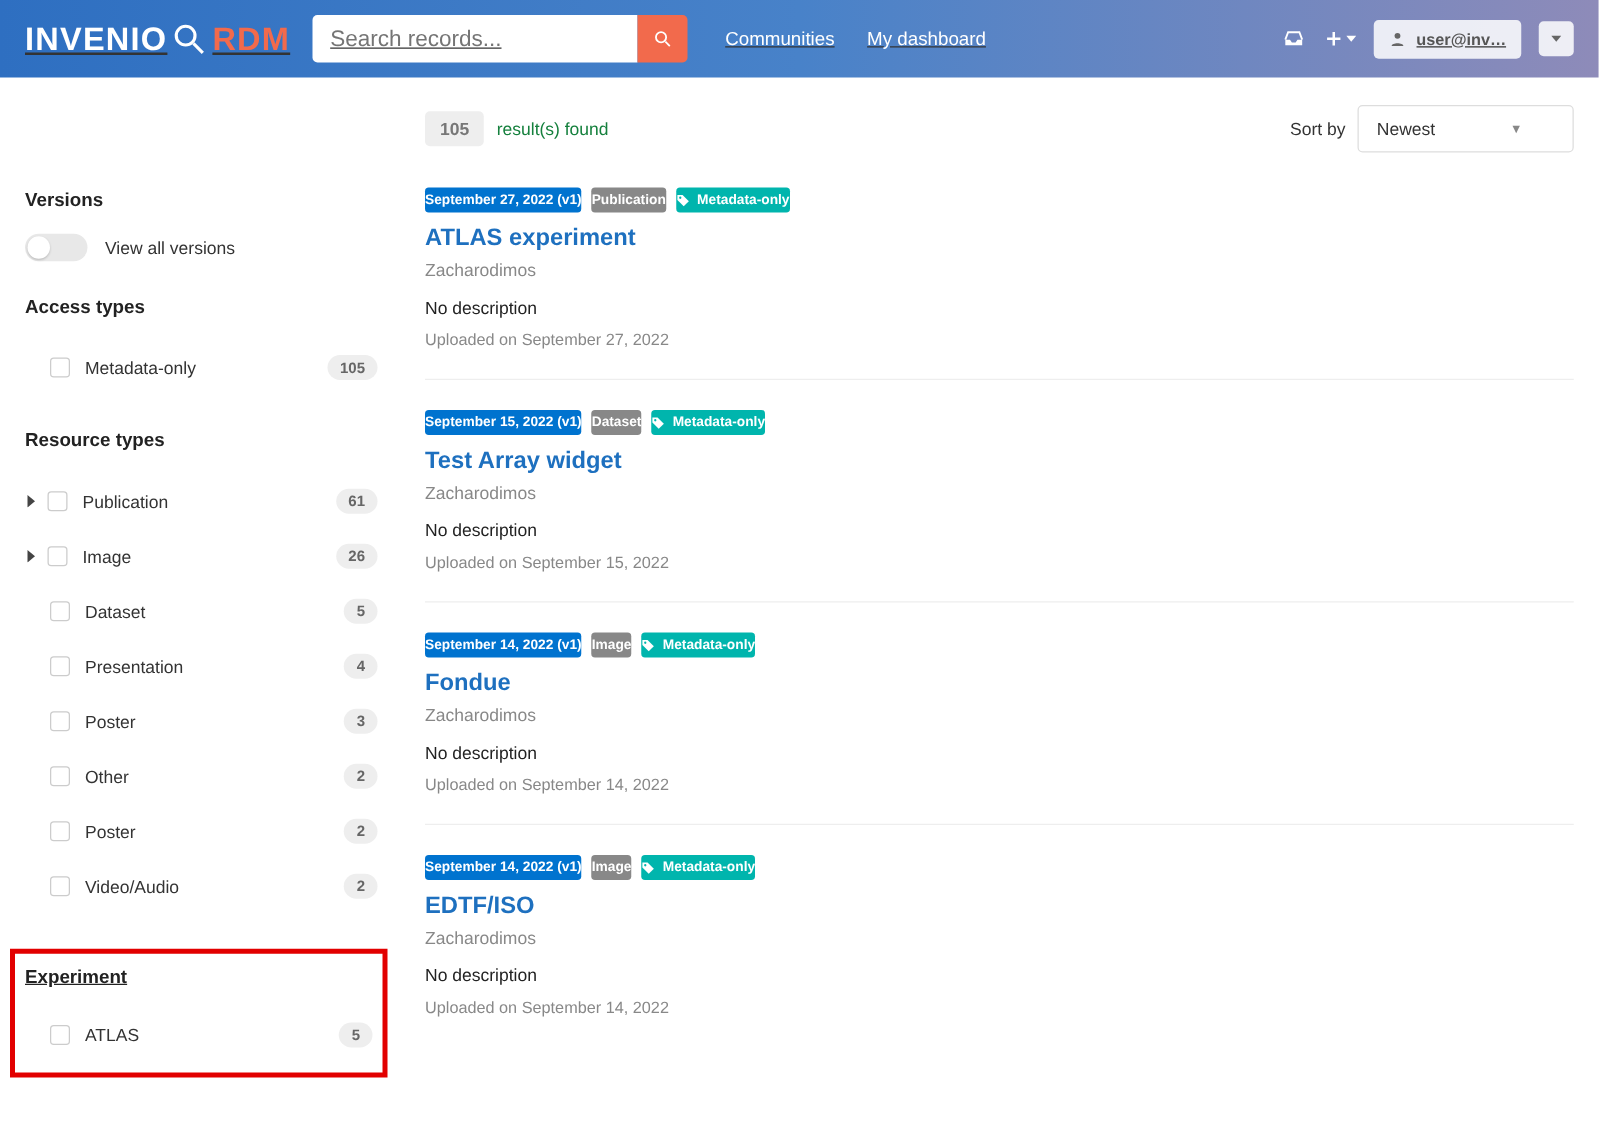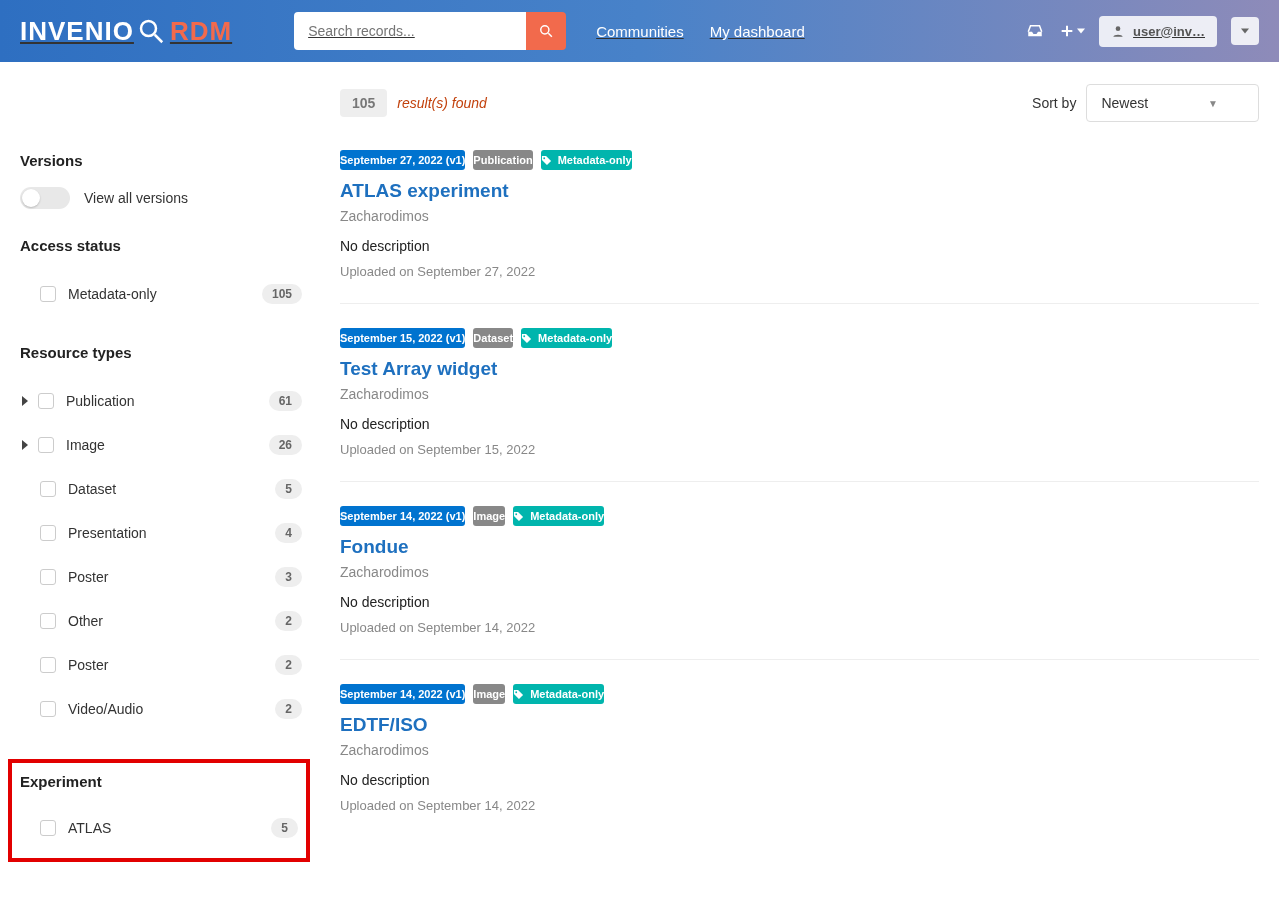--- a/index.html
+++ b/index.html
@@ -2,21 +2,21 @@
 <html><head>
 <meta charset="utf-8">
 <style>
 * { box-sizing: border-box; margin: 0; padding: 0; }
 body { font-family: -apple-system, BlinkMacSystemFont, "Segoe UI", Helvetica, Arial, sans-serif; font-size: 14px; color: #333; }
 .header { background: linear-gradient(90deg, #2e6fc1 0%, #4882c9 50%, #8e8bb9 100%); height: 62px; display: flex; align-items: center; padding: 0 20px; text-decoration: underline; }
 .logo { color: #fff; font-size: 26px; font-weight: 700; letter-spacing: 1px; display: flex; align-items: center; margin-right: 18px; }
 .logo-inv { color: #fff; }
 .logo-rdm { color: #f26a4c; font-weight: 800; font-size: 26px; margin-left: 2px; }
 .search-group { display: flex; }
-.search-input { width: 232px; height: 38px; border: none; border-radius: 4px 0 0 4px; padding: 0 14px; font-size: 14px; margin-left: 44px; }
+.search-input { width: 260px; height: 38px; border: none; border-radius: 4px 0 0 4px; padding: 0 14px; font-size: 18px; }
 .search-btn { width: 40px; height: 38px; background: #f26a4c; border: none; border-radius: 0 4px 4px 0; color: #fff; cursor: pointer; display: flex; align-items: center; justify-content: center; }
 .nav-links { display: flex; margin-left: 30px; gap: 26px; align-items: center; }
 .nav-link { color: #fff; text-decoration: none; font-size: 15px; }
 .header-right { margin-left: auto; display: flex; align-items: center; gap: 14px; }
 .header-icon { color: #fff; width: 20px; height: 20px; display: inline-flex; align-items: center; justify-content: center; }
 .plus-dropdown { color: #fff; display: flex; align-items: center; gap: 2px; cursor: pointer; }
 .user-btn { background: rgba(255,255,255,0.85); border-radius: 4px; padding: 8px 12px; display: flex; align-items: center; gap: 8px; color: #555; cursor: pointer; max-width: 140px; }
 .user-label { overflow: hidden; text-overflow: ellipsis; white-space: nowrap; font-weight: 600; font-size: 13px; }
 .dropdown-caret { background: rgba(255,255,255,0.85); border-radius: 4px; padding: 10px 10px; color: #555; cursor: pointer; display: flex; align-items: center; }
 
@@ -30,27 +30,27 @@
 .toggle { width: 50px; height: 22px; background: #e8e8e8; border-radius: 11px; position: relative; cursor: pointer; }
 .toggle-knob { width: 18px; height: 18px; background: #fff; border-radius: 50%; position: absolute; top: 2px; left: 2px; box-shadow: 0 1px 2px rgba(0,0,0,0.2); }
 .toggle-label { color: #333; }
 .facet-item { display: flex; align-items: center; padding: 12px 0; position: relative; }
 .facet-item.indent { padding-left: 20px; }
 .chevron { width: 10px; height: 10px; margin-right: 8px; display: inline-flex; align-items: center; justify-content: center; }
 .checkbox { width: 16px; height: 16px; border: 1.5px solid #ccc; border-radius: 3px; margin-right: 12px; cursor: pointer; flex-shrink: 0; }
 .facet-label { flex: 1; font-size: 14px; color: #333; }
 .facet-count { background: #eee; color: #666; border-radius: 12px; padding: 3px 10px; font-size: 12px; font-weight: 600; min-width: 24px; text-align: center; }
 .highlight-box { border: 4px solid #e20000; padding: 10px 8px 8px 8px; margin-left: -12px; margin-right: -8px; }
-.highlight-box .facet-title { margin-bottom: 16px; }
+.highlight-box .facet-title { margin-bottom: 16px; text-decoration: underline; }
 
 .main { flex: 1; padding: 22px 20px 20px 20px; }
 .results-bar { display: flex; align-items: center; justify-content: space-between; margin-bottom: 28px; }
 .results-left { display: flex; align-items: center; gap: 10px; }
 .count-badge { background: #eee; color: #777; border-radius: 4px; padding: 6px 12px; font-weight: 600; }
-.result-text { color: #c2410c; font-style: italic; }
+.result-text { color: #15803d; }
 .sort-group { display: flex; align-items: center; gap: 10px; }
 .sort-select { border: 1px solid #ddd; border-radius: 4px; padding: 10px 40px 10px 14px; font-size: 14px; background: #fff; cursor: pointer; position: relative; display: flex; align-items: center; gap: 60px; }
 .sort-caret { font-size: 10px; color: #888; }
 
 .record { border-bottom: 1px solid #eee; padding-bottom: 24px; margin-bottom: 24px; }
 .record:last-child { border-bottom: none; }
 .badge-row { display: flex; gap: 8px; margin-bottom: 10px; }
 .badge { border-radius: 3px; padding: 4px 0; font-size: 11px; font-weight: 700; color: #fff; display: inline-flex; align-items: center; gap: 6px; }
 .badge.date { background: #0073cf; }
 .badge.type { background: #888; }
@@ -123,21 +123,21 @@
       <div class="facet-title">Versions</div>
       <div class="toggle-row">
         <div class="toggle">
             <div class="toggle-knob"></div>
           </div>
         <span class="toggle-label">View all versions</span>
       </div>
     </div>
 
     <div class="facet-section">
-      <div class="facet-title">Access status</div>
+      <div class="facet-title">Access types</div>
       <div class="facet-item indent">
         <div class="checkbox"></div>
         <span class="facet-label">Metadata-only</span>
         <span class="facet-count">105</span>
       </div>
     </div>
 
     <div class="facet-section">
       <div class="facet-title">Resource types</div>
       <div id="resource-items">

